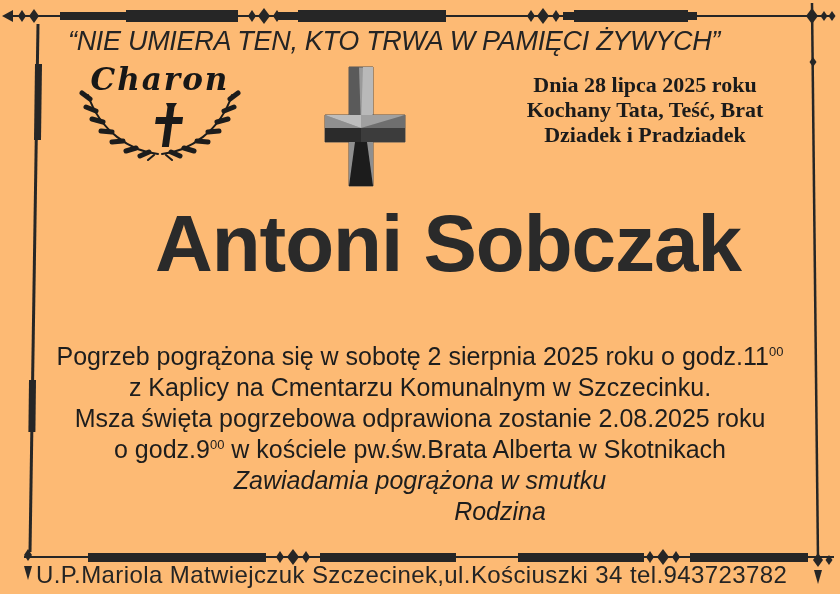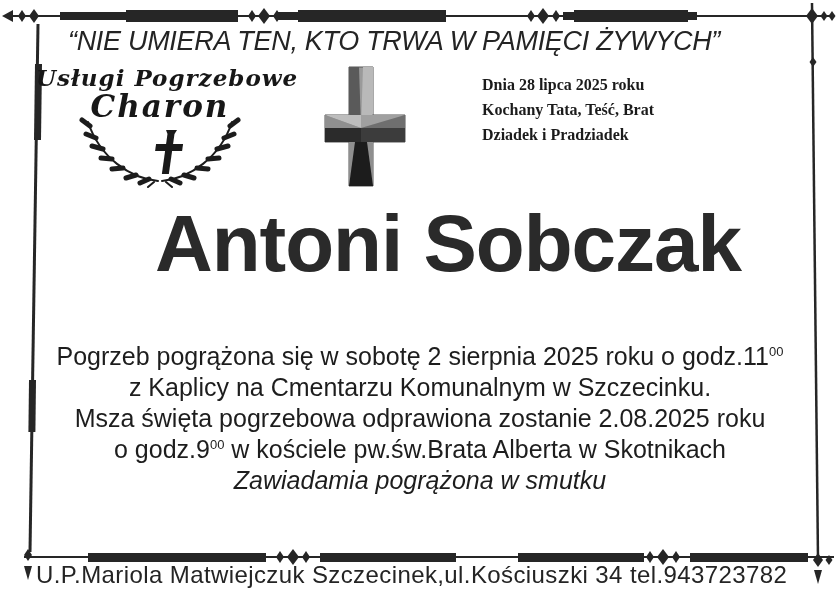--- a/index.html
+++ b/index.html
@@ -1,19 +1,19 @@
 <!DOCTYPE html>
 <html lang="pl"><head>
 <meta charset="utf-8">
 <title>Klepsydra</title>
 <style>
   html,body{margin:0;padding:0;background:#e9e9e7;}
   .sheet{
     position:relative;width:840px;height:594px;margin:0 auto;
-    background:#ffffff;color:#1f1f1f;overflow:hidden;
+    background:#fdba74;color:#1f1f1f;overflow:hidden;
     font-family:"Liberation Sans",sans-serif;
   }
   .border-overlay{position:absolute;left:0;top:0;width:840px;height:594px;pointer-events:none;}
   .border-overlay *{fill:#262626;stroke:none;}
   .border-overlay line{stroke:#262626;fill:none;}
 
   .quote{
     position:absolute;top:26px;left:0;width:788px;text-align:center;
     font-style:italic;font-size:27px;letter-spacing:-0.3px;color:#242424;
     white-space:nowrap;
@@ -23,23 +23,23 @@
     position:absolute;top:64px;left:36px;width:248px;text-align:center;
     font-family:"DejaVu Serif",serif;font-style:italic;font-weight:bold;color:#171717;
   }
   .logo-line1{font-size:23px;letter-spacing:1px;white-space:nowrap;}
   .logo-line2{font-size:31px;margin-top:-3px;letter-spacing:2px;}
   .wreath{display:block;margin:-8px auto 0 auto;}
 
   .memorial-cross{position:absolute;left:323px;top:64px;}
 
   .notice{
-    position:absolute;top:72px;left:482px;width:326px;
+    position:absolute;top:72px;left:482px;width:326px;text-align:center;
     font-family:"Liberation Serif",serif;font-weight:bold;
-    font-size:16px;line-height:25px;color:#1b1b1b;
+    font-size:22px;line-height:25px;color:#1b1b1b;
   }
 
   .name{
     position:absolute;top:198px;left:0;width:840px;text-align:center;
     font-size:80px;font-weight:bold;letter-spacing:-1px;color:#2a2a2a;
     white-space:nowrap;
     margin-left:28px;
   }
   .age{
     position:absolute;top:297px;left:0;width:840px;text-align:center;
@@ -108,21 +108,20 @@
     <polygon points="24,555 28,549 32,555 28,561"></polygon>
     <polygon points="24,566 32,566 28,580"></polygon>
     <polygon points="813,560 818,553 823,560 818,567"></polygon>
     <polygon points="825.5,560 829,555 832.5,560 829,565"></polygon>
     <polygon points="814,570 822,570 818,584"></polygon>
   </svg>
 
   <div class="quote">“NIE UMIERA TEN, KTO TRWA W PAMIĘCI ŻYWYCH”</div>
 
   <div class="logo">
-    <div class="logo-line1">Usługi Pogrzebowe</div>
     <div class="logo-line2">Charon</div>
     <svg class="wreath" width="180" height="72" viewBox="0 0 180 72" aria-hidden="true">
       <g stroke="#1c1c1c" fill="none" stroke-linecap="round">
         <path d="M18,6 C30,42 60,62 88,65" stroke-width="2"></path>
         <path d="M162,6 C150,42 120,62 92,65" stroke-width="2"></path>
         <g stroke-width="5">
           <path d="M20,10 l-8,-6"></path>
             <path d="M26,22 l-10,-4"></path>
             <path d="M33,33 l-11,-3"></path>
           <path d="M42,43 l-11,-1"></path>
@@ -168,17 +167,18 @@
   </div>
 
   <div class="name">Antoni Sobczak</div>
 
   <div class="funeral">
     <div><span>Pogrzeb pogrążona się </span><span class="b">w sobotę 2 sierpnia 2025 roku o godz.11</span><sup class="b">00</sup></div>
     <div>z Kaplicy na Cmentarzu Komunalnym w Szczecinku.</div>
     <div><span>Msza święta pogrzebowa odprawiona zostanie </span><span class="b">2.08.2025 roku</span></div>
     <div><span class="b">o godz.9</span><sup class="b">00</sup><span> w kościele pw.św.Brata Alberta w Skotnikach</span></div>
     <div class="closing">Zawiadamia pogrążona w smutku</div>
+    <div class="closing"><span class="closing-family">Rodzina</span></div>
   </div>
 
   <div class="footer">U.P.Mariola Matwiejczuk Szczecinek,ul.Kościuszki 34 tel.943723782</div>
 
 </div>
 
 </body></html>

